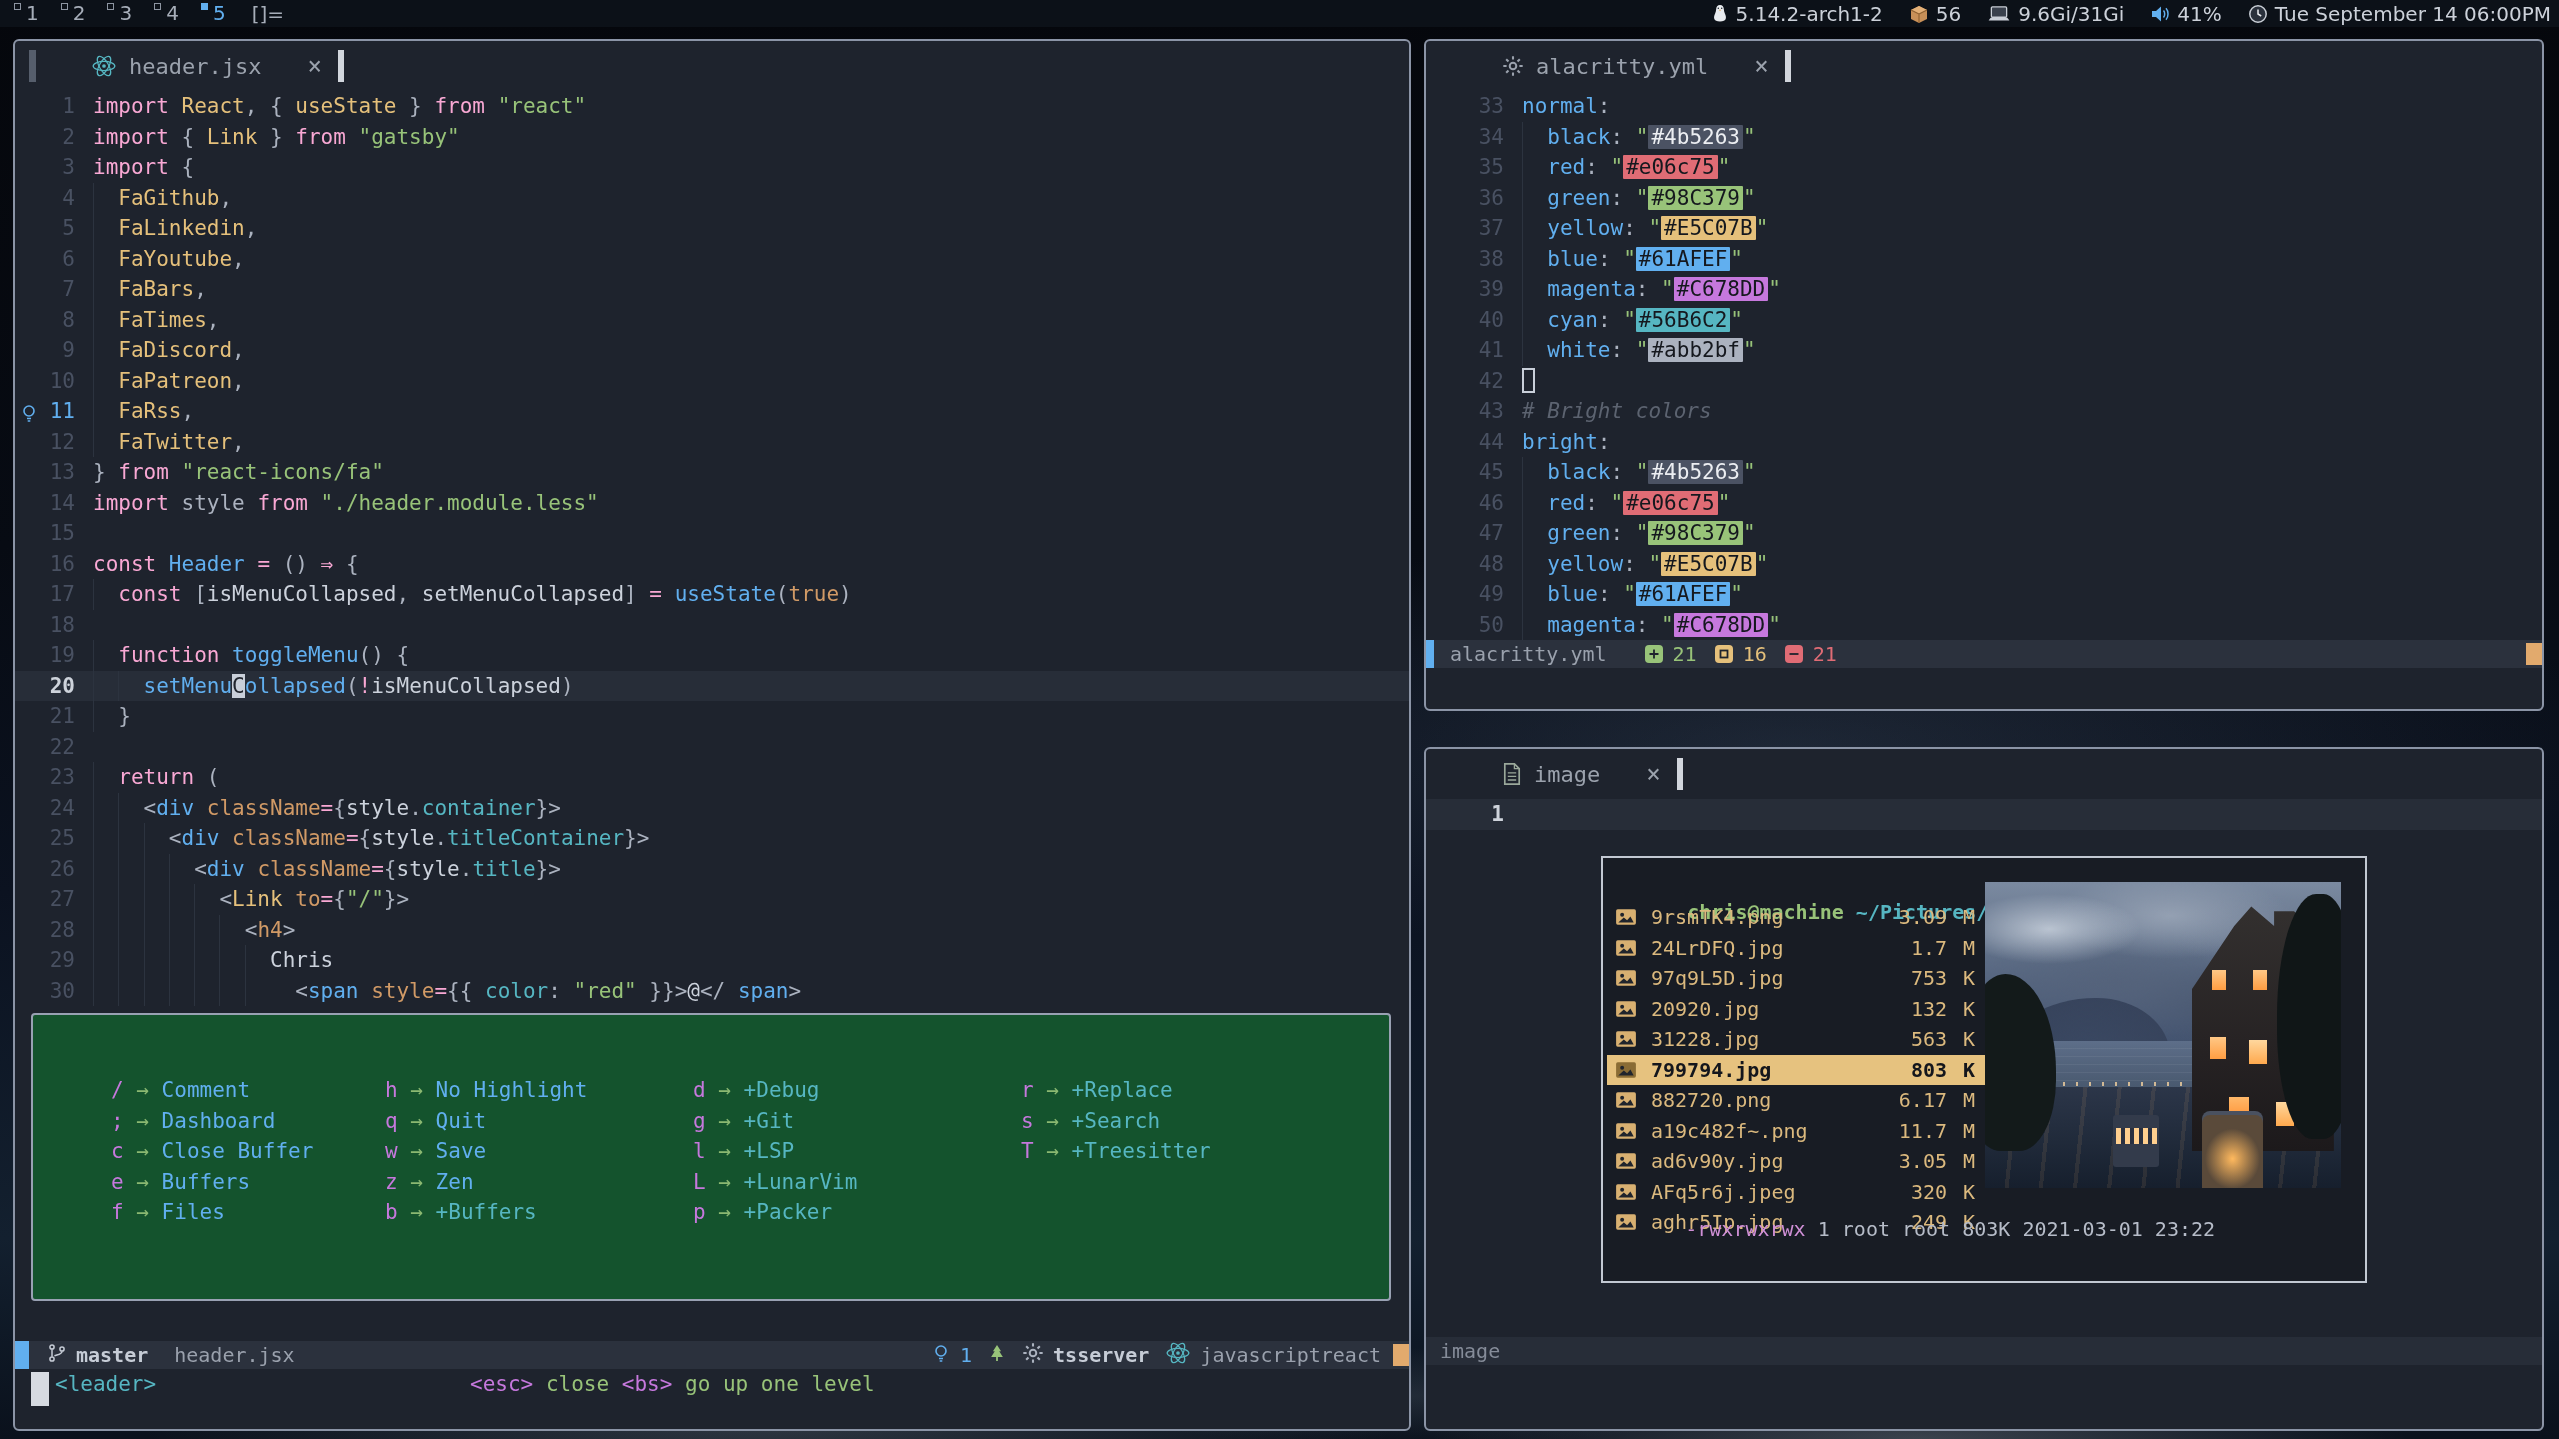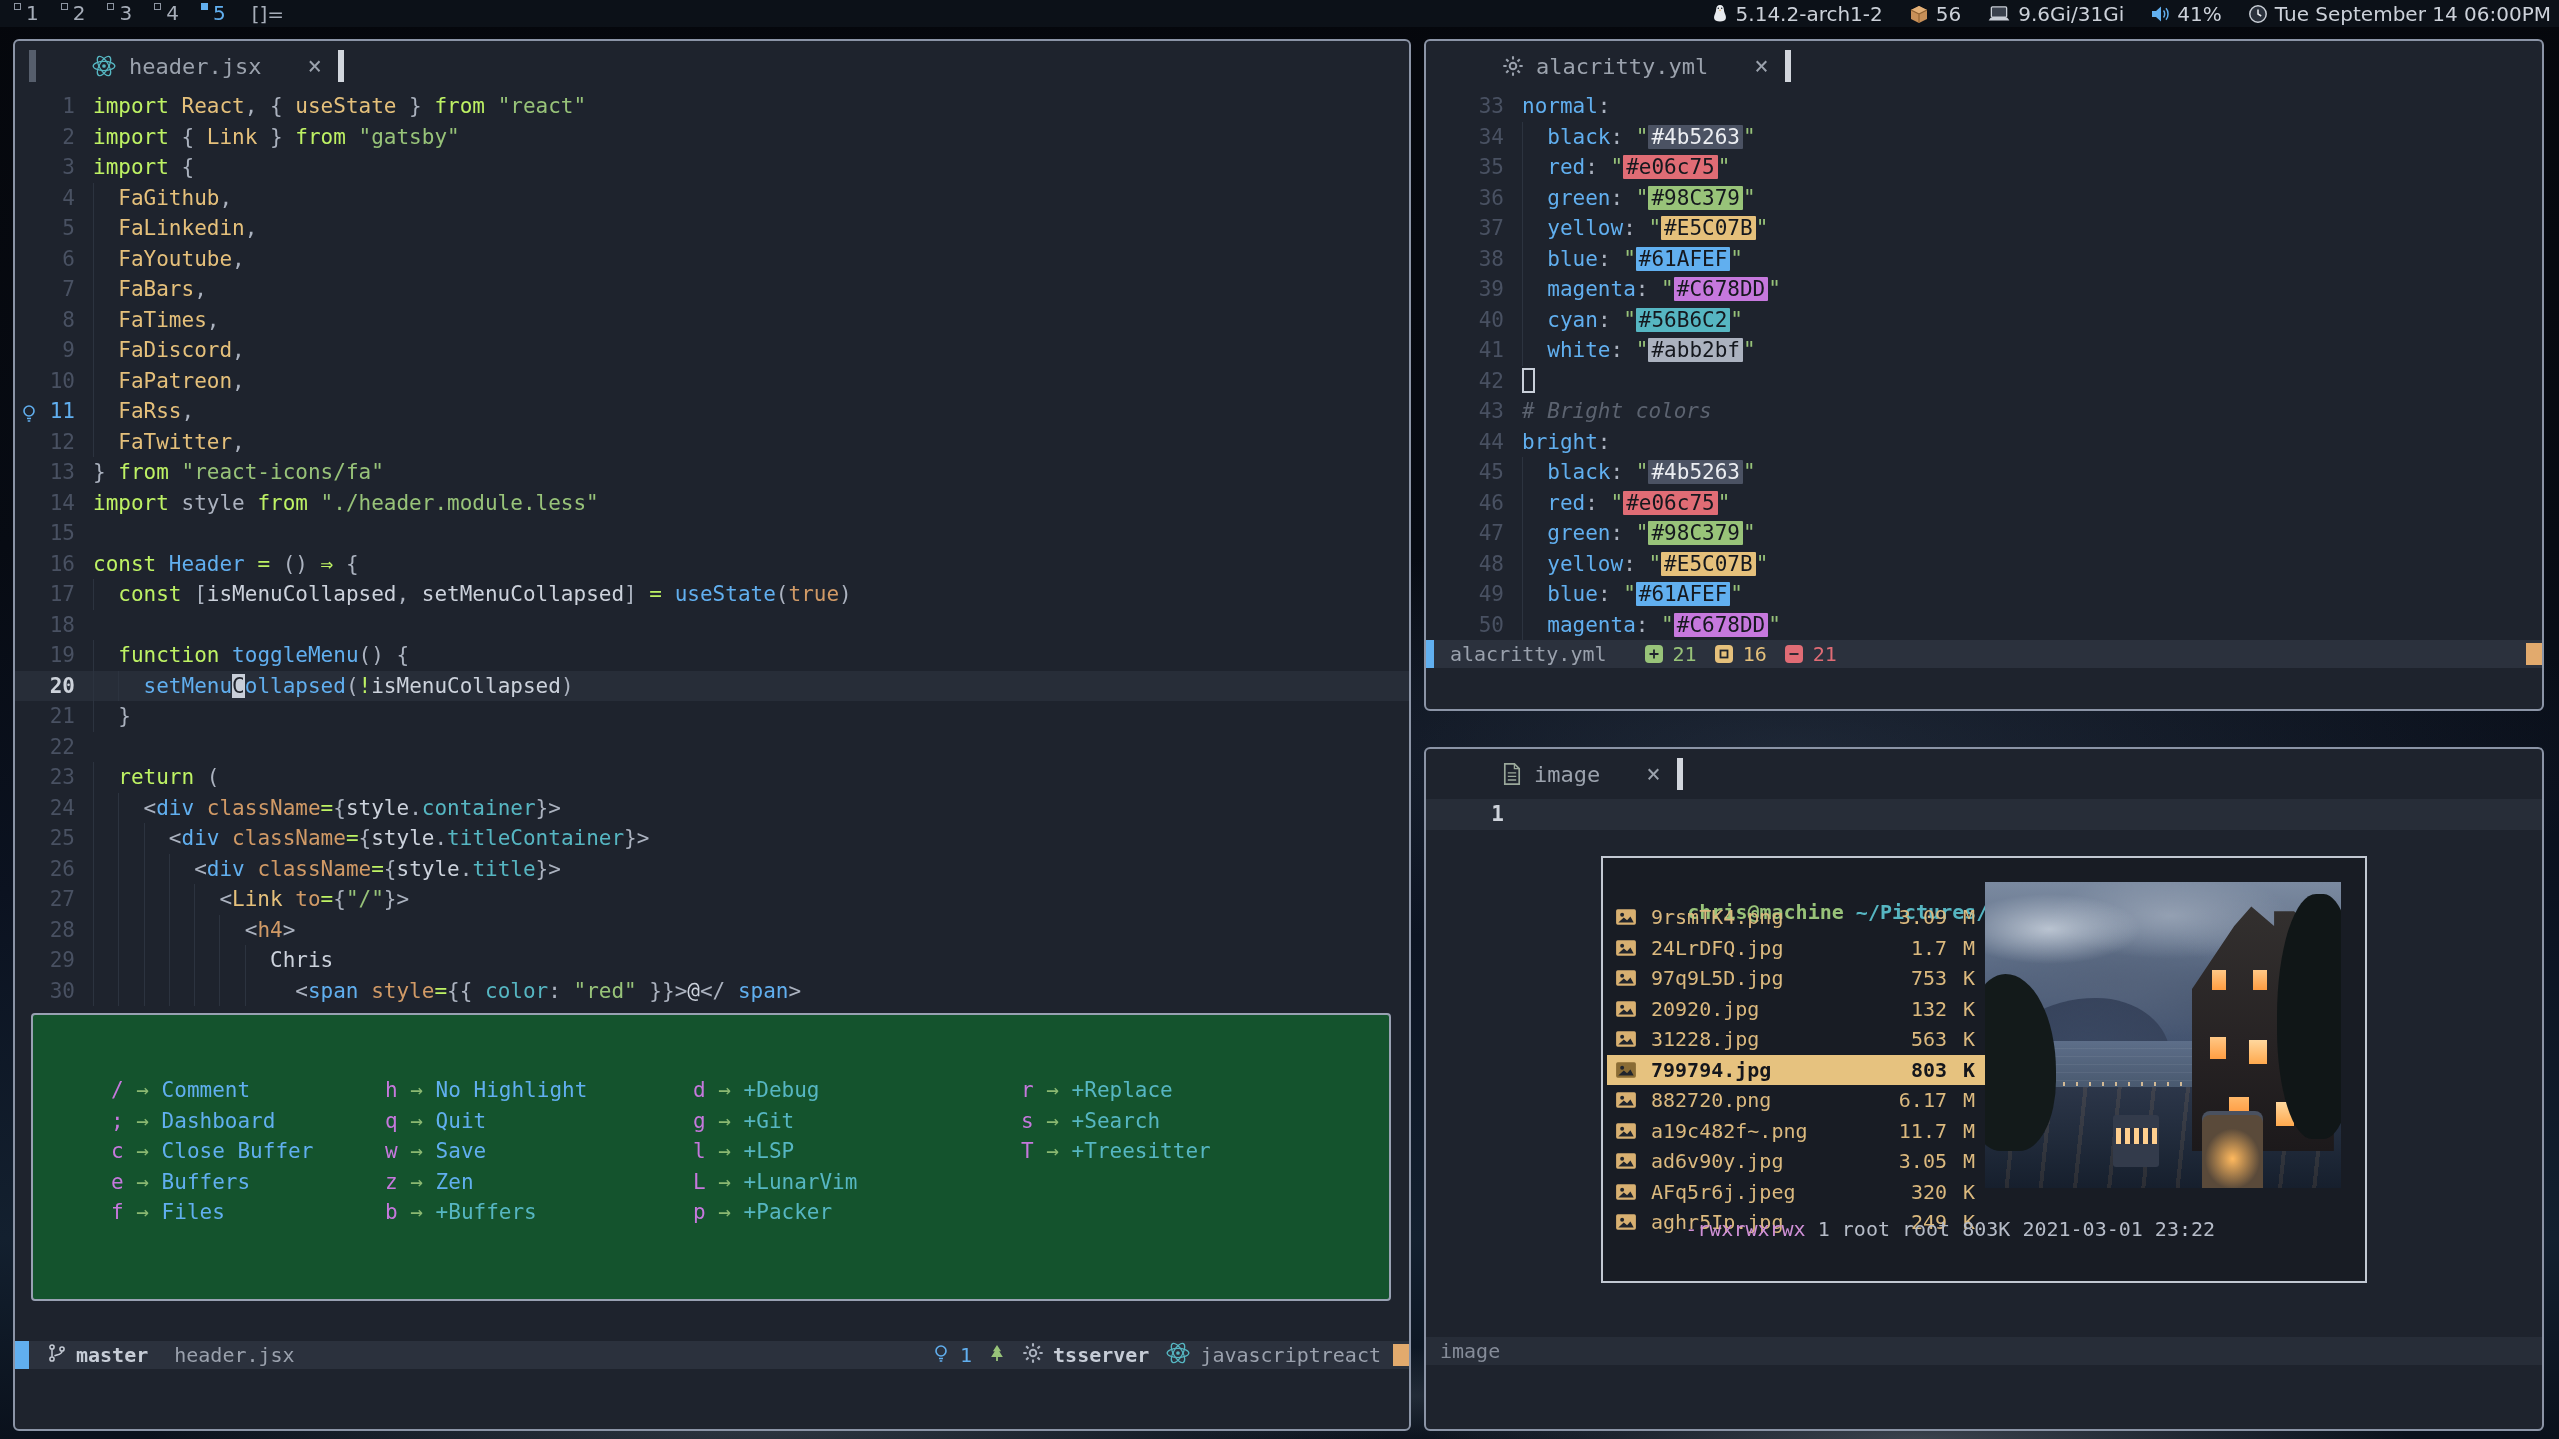--- a/index.html
+++ b/index.html
@@ -36,21 +36,21 @@
   
   .code{position:relative;font-size:21px;line-height:30.5px;white-space:pre}
   .cl{position:relative;height:30.5px}
   .cl.curline{background:#272d38}
   .ln{position:absolute;left:0;top:0;width:60px;text-align:right;color:#495162}
   .ln.ln-blu{color:#61afef}
   .curline .ln{color:#ced3db;font-weight:bold}
   .lc{position:absolute;top:0}
   .g{position:absolute;top:0;bottom:0;width:1px;background:#2c333f}
   .gbulb{position:absolute;left:4px;top:5px;color:#61afef}
-  .kw{color:#bef264}.id{color:#e5c07b}.fg{color:#abb2bf}.str{color:#98c379}
+  .kw{color:#f9a8d4}.id{color:#e5c07b}.fg{color:#abb2bf}.str{color:#98c379}
   .fn{color:#61afef}.attr{color:#d19a66}.prop{color:#56b6c2}.wht{color:#ccd2dc}
   .cmt{color:#5c6370;font-style:italic}.ul{}
   .cursorblk{background:#c9cfd9;color:#22262e}
   .chip{padding:0 3px;border-radius:1px}
   .hollow{display:inline-block;width:13px;height:25px;border:2px solid #c9cfd9;vertical-align:-5px}
   
   #whichkey{position:absolute;left:16px;top:972px;width:1360px;height:288px;background:#14532d;
     border:2px solid #99a1b3;border-radius:4px}
   .wk-col{position:absolute;top:60px}
   .wk-entry{height:30.5px;line-height:30.5px;font-size:21px;white-space:pre}
@@ -285,20 +285,25 @@
               <ellipse cx="12" cy="12" rx="10" ry="4.2"></ellipse>
               <ellipse cx="12" cy="12" rx="10" ry="4.2" transform="rotate(60 12 12)"></ellipse>
               <ellipse cx="12" cy="12" rx="10" ry="4.2" transform="rotate(120 12 12)"></ellipse>
               <circle cx="12" cy="12" r="1.7" fill="currentColor" stroke="none"></circle>
             </svg></span>
         <span>javascriptreact</span>
       </span>
     </span>
     <div class="orangeblock" style="top:3px"></div>
   </div>
+  <div class="cmdline" style="top:1328px;height:60px">
+    <div style="position:absolute;left:16px;top:3px;width:18px;height:34px;background:#d6dae1"></div>
+    <span style="position:absolute;left:40px;top:3px;color:#56b6c2">&lt;leader&gt;</span>
+    <span style="position:absolute;left:455px;top:3px"><span style="color:#c678dd">&lt;esc&gt;</span><span style="color:#98c379"> </span><span style="color:#98c379">close</span><span> </span><span style="color:#c678dd">&lt;bs&gt;</span><span style="color:#98c379"> </span><span style="color:#98c379">go up one level</span></span>
+  </div>
 </div>
 
 <div class="win" id="win-rt">
   <div class="winbar">
     <div class="tab">
       <span class="ticon" style="color:#9aa1ad">
           <svg width="22" height="22" viewBox="0 0 20 20" fill="none" stroke="currentColor">
             <circle cx="10" cy="10" r="3" stroke-width="1.8"></circle>
             <g stroke-width="1.9">
               <path d="M10 1.2v3M10 15.8v3M1.2 10h3M15.8 10h3M3.8 3.8l2.1 2.1M14.1 14.1l2.1 2.1M3.8 16.2l2.1-2.1M14.1 5.9l2.1-2.1"></path>

